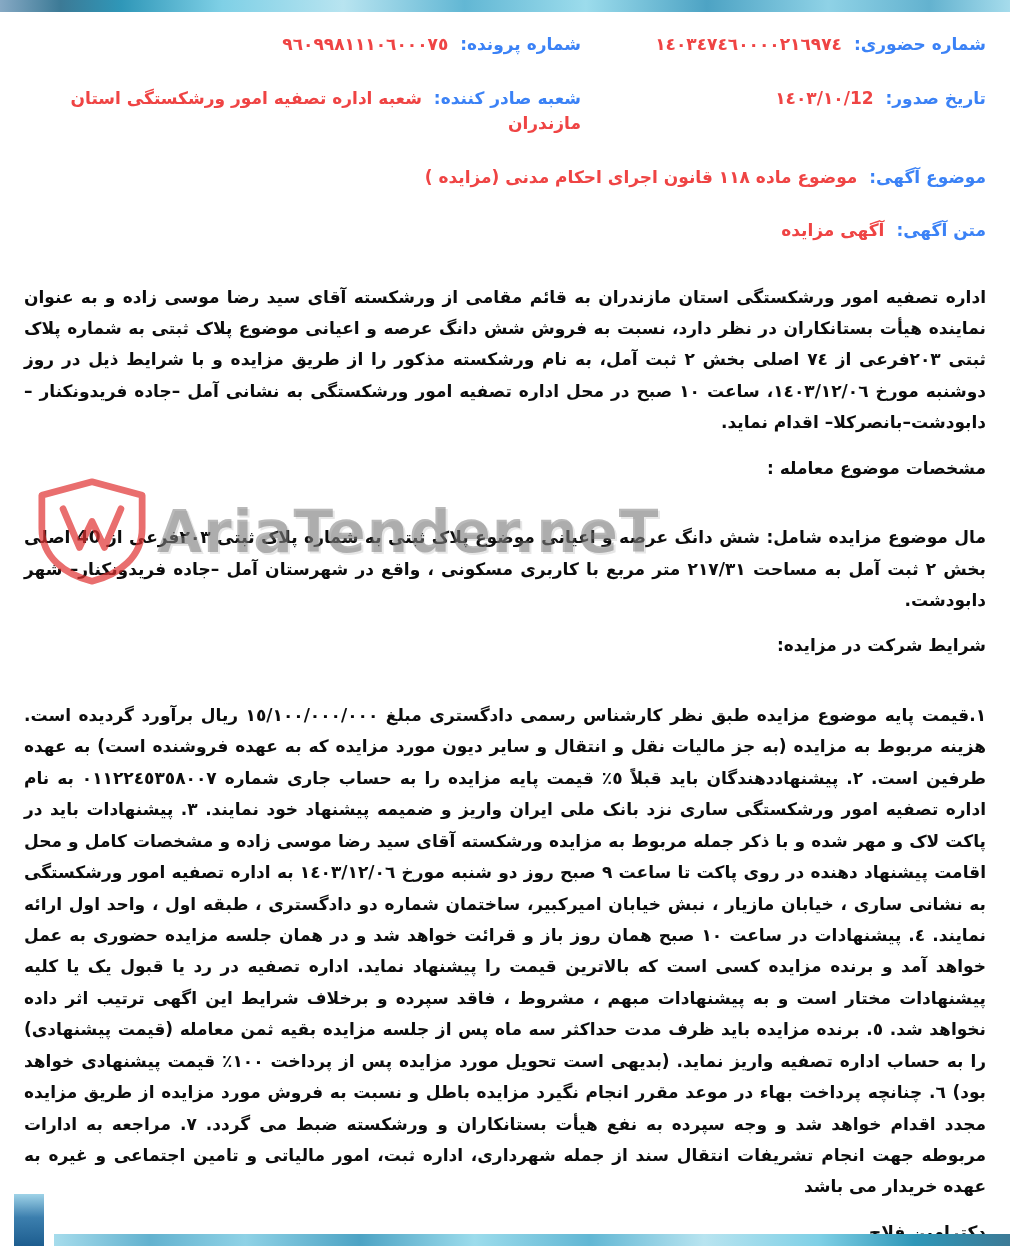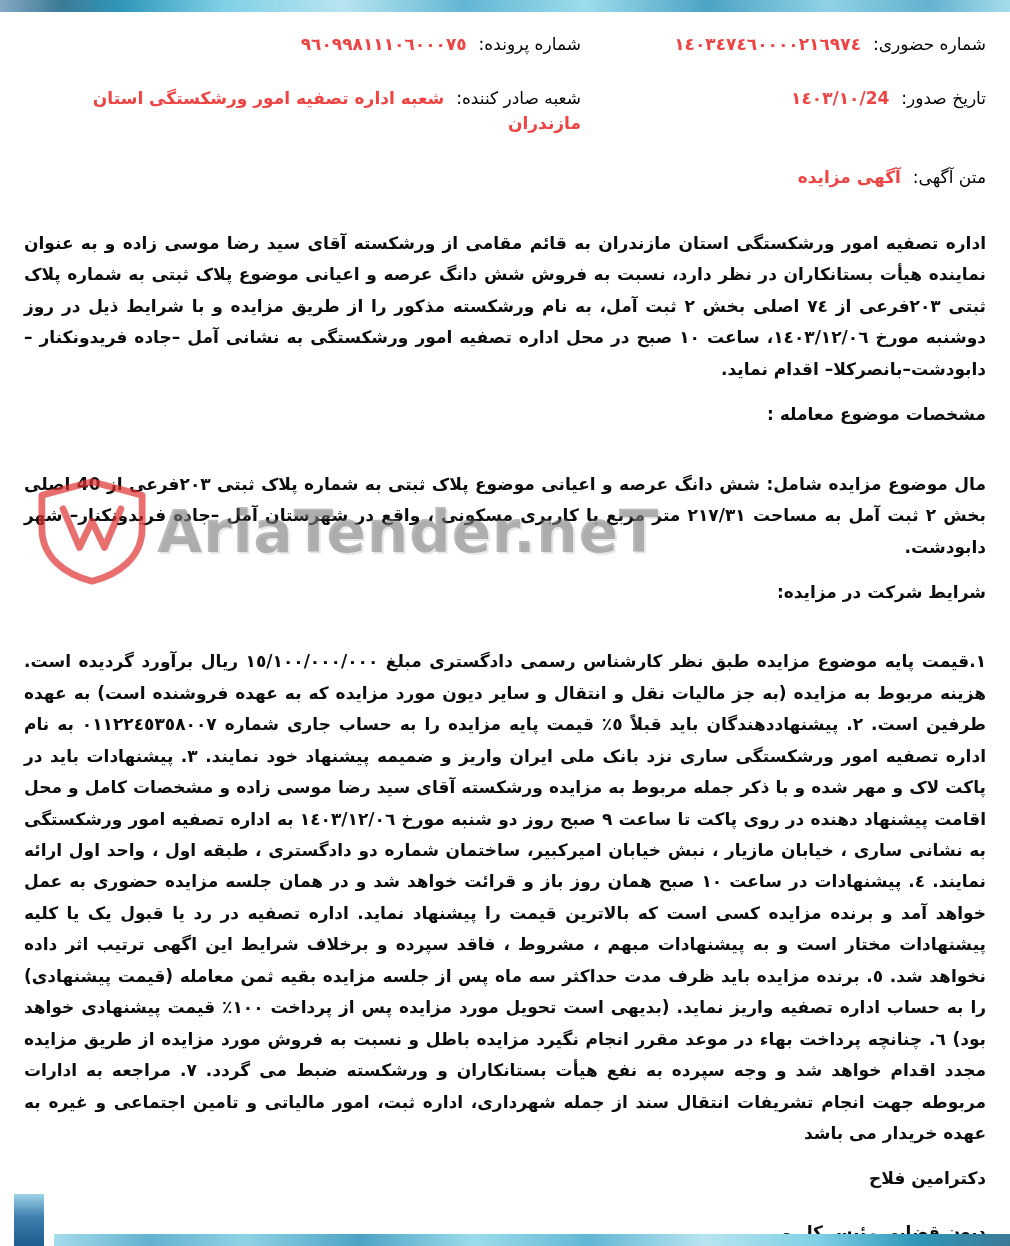--- a/index.html
+++ b/index.html
@@ -43,21 +43,21 @@
 
   
   .content {
     position: absolute;
     top: 32px; right: 24px; left: 24px;
     direction: rtl;
     color: #0d0d0d;
     font-weight: 700;
     font-size: 17px;
   }
-  .label { color: #000000; font-weight: 400; }
+  .label { color: #3b82f6; font-weight: 700; }
   .value { color: #ef4444; font-weight: 700; }
 
   .meta-grid { margin-bottom: 10px; }
   .meta-row {
     display: grid;
     grid-template-columns: 395px 1fr;
     column-gap: 10px;
     margin-bottom: 28px;
   }
   .meta-row.single { grid-template-columns: 1fr; }
@@ -124,28 +124,34 @@
         </div>
         <div class="meta-cell">
           <span class="label">شماره پرونده:</span>
           <span class="value">۹٦۰۹۹۸۱۱۱۰٦۰۰۰۷٥</span>
         </div>
       </div>
 
       <div class="meta-row">
         <div class="meta-cell">
           <span class="label">تاریخ صدور:</span>
-          <span class="value">۱٤۰۳/۱۰/24</span>
+          <span class="value">۱٤۰۳/۱۰/12</span>
         </div>
         <div class="meta-cell">
           <span class="label">شعبه صادر کننده:</span>
           <span class="value">شعبه اداره تصفیه امور ورشکستگی استان مازندران</span>
         </div>
       </div>
 
+      <div class="meta-row single">
+        <div class="meta-cell">
+          <span class="label">موضوع آگهی:</span>
+          <span class="value">موضوع ماده ۱۱۸ قانون اجرای احکام مدنی (مزایده )</span>
+        </div>
+      </div>
 
       <div class="meta-row single">
         <div class="meta-cell">
           <span class="label">متن آگهی:</span>
           <span class="value">آگهی مزایده</span>
         </div>
       </div>
 
     </div>
 

